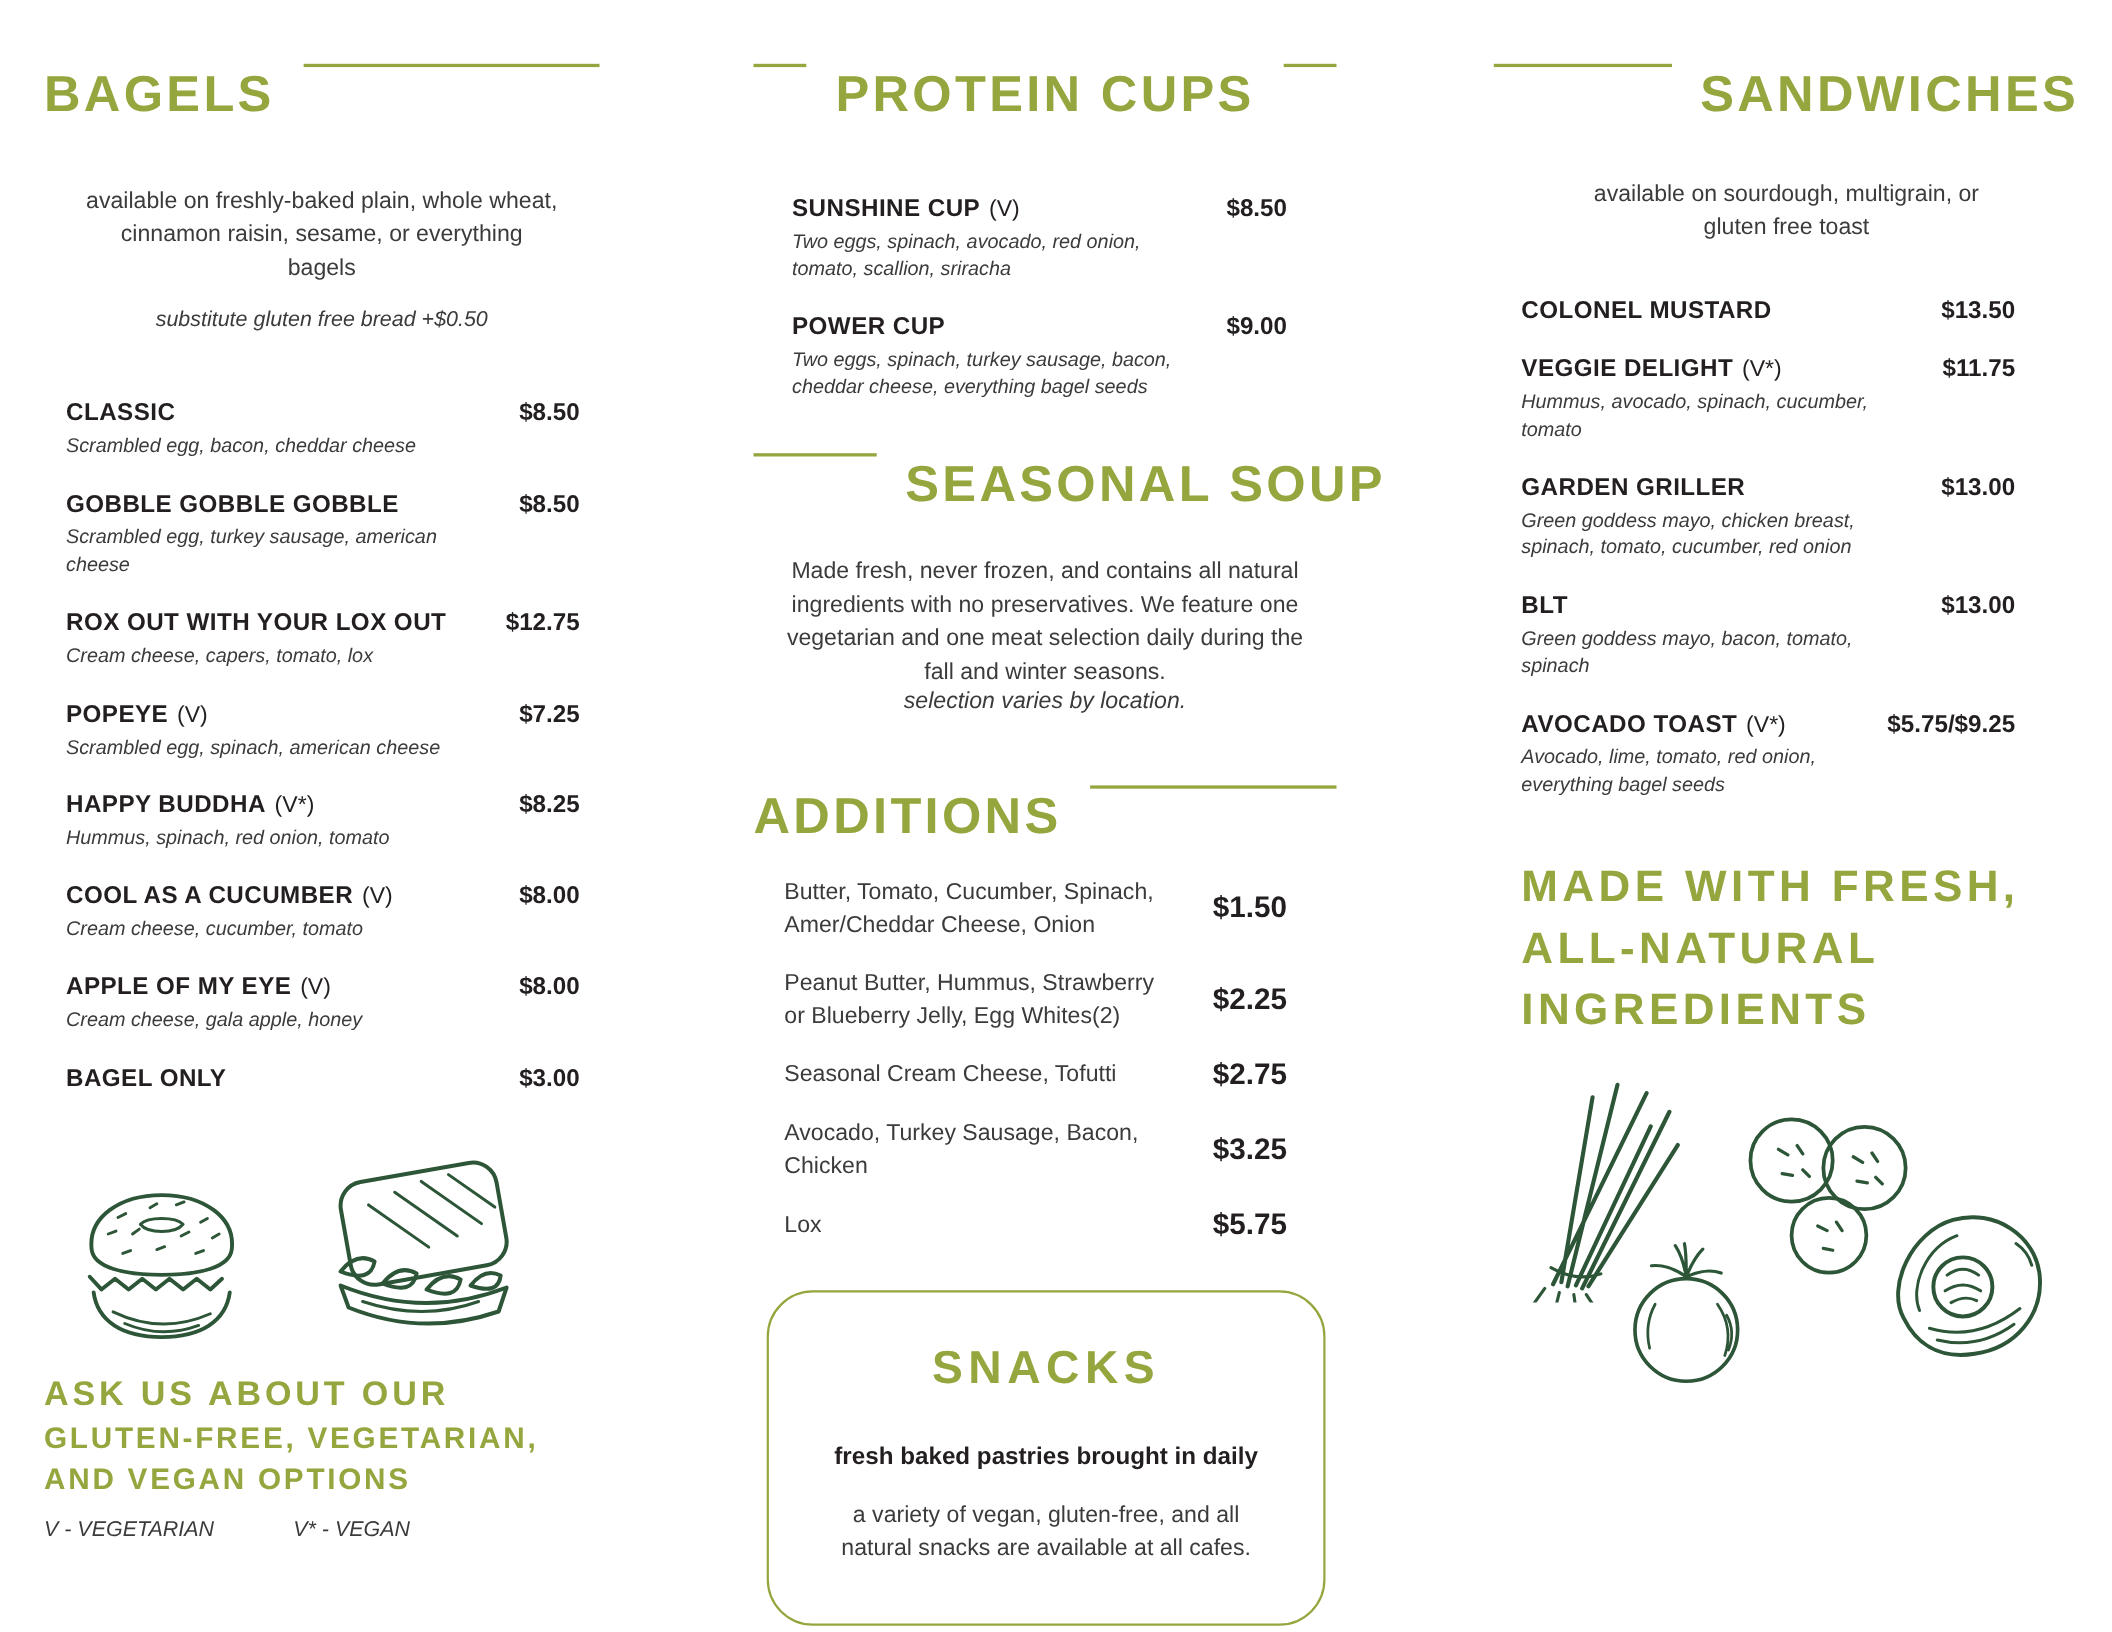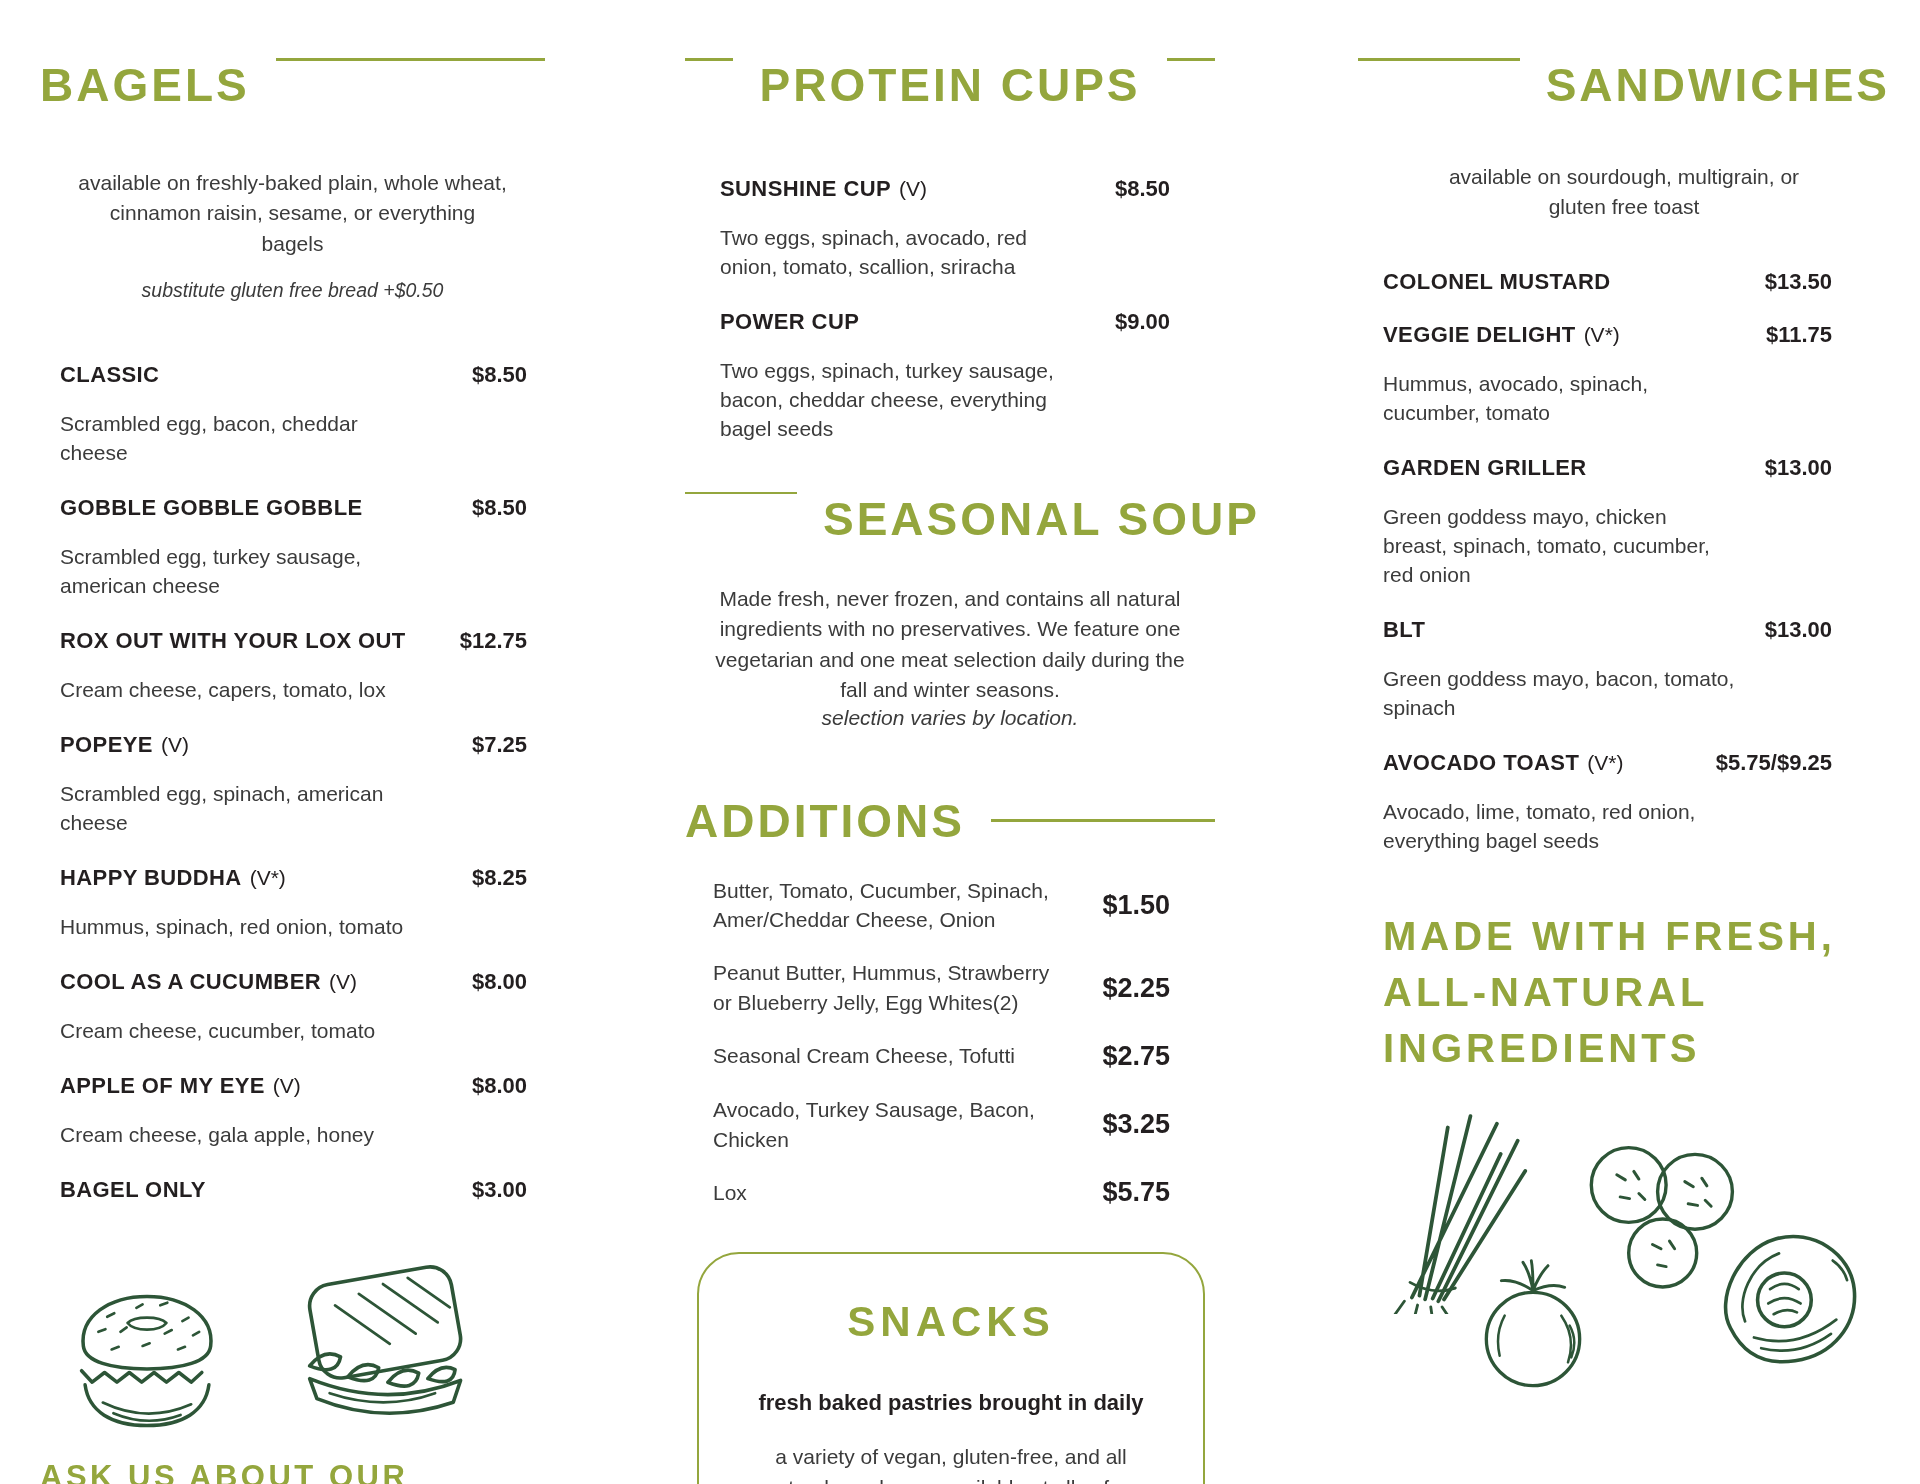--- a/index.html
+++ b/index.html
@@ -40,22 +40,22 @@
     margin-top:20px;
   }
 
   .items{margin-top:60px;padding-left:20px;}
   .item{margin-bottom:27px;}
   .item-top{display:flex;align-items:baseline;}
   .item-name{font-size:22px;font-weight:bold;letter-spacing:0.4px;}
   .item-tag{font-size:21px;font-weight:400;margin-left:8px;color:var(--ink);}
   .item-price{margin-left:auto;font-size:22px;font-weight:bold;white-space:nowrap;}
   .item-desc{
-    font-size:21px;color:var(--desc);
-    line-height:1.38;margin-top:22px;max-width:352px;
+    font-style:italic;font-size:18px;color:var(--desc);
+    line-height:1.38;margin-top:5px;max-width:352px;
   }
   #col-left .items{padding-right:18px;}
   #col-mid .items{padding-left:35px;padding-right:45px;margin-top:64px;}
   #col-right .items{padding-left:25px;padding-right:58px;margin-top:46px;}
 
   .sketch-row{display:flex;align-items:flex-end;gap:50px;margin-top:26px;padding-left:18px;height:215px;}
   .sketch-row svg{flex:0 0 auto;}
   svg.sketch{stroke:var(--sketch);fill:none;stroke-width:4;stroke-linecap:round;stroke-linejoin:round;}
 
   .callout{margin-top:14px;color:var(--accent);font-weight:bold;}
@@ -63,21 +63,21 @@
   .callout .l2,.callout .l3{font-size:27px;letter-spacing:2.5px;margin-top:7px;}
   .legend{display:flex;gap:72px;margin-top:18px;font-style:italic;font-size:19.5px;color:var(--desc);}
 
   .soup-header{display:flex;align-items:flex-start;gap:26px;margin-top:48px;}
   .soup-body{
     text-align:center;font-size:21px;color:var(--desc);line-height:1.45;
     margin:38px auto 0;max-width:478px;
   }
   .soup-note{text-align:center;font-style:italic;font-size:21px;color:var(--desc);margin:0 auto;}
 
-  .additions-header{display:flex;align-items:center;gap:26px;margin-top:64px;}
+  .additions-header{display:flex;align-items:flex-start;gap:26px;margin-top:64px;}
   .additions{margin-top:28px;padding-left:28px;padding-right:45px;}
   .addition{display:flex;align-items:center;margin-bottom:23px;}
   .addition-text{font-size:21px;color:var(--desc);line-height:1.42;max-width:340px;}
   .addition-price{margin-left:auto;font-size:27px;font-weight:bold;white-space:nowrap;}
 
   .snacks-box{
     margin:44px 10px 0 12px;
     border:2.5px solid var(--accent);
     border-radius:42px;
     padding:44px 46px 52px;

